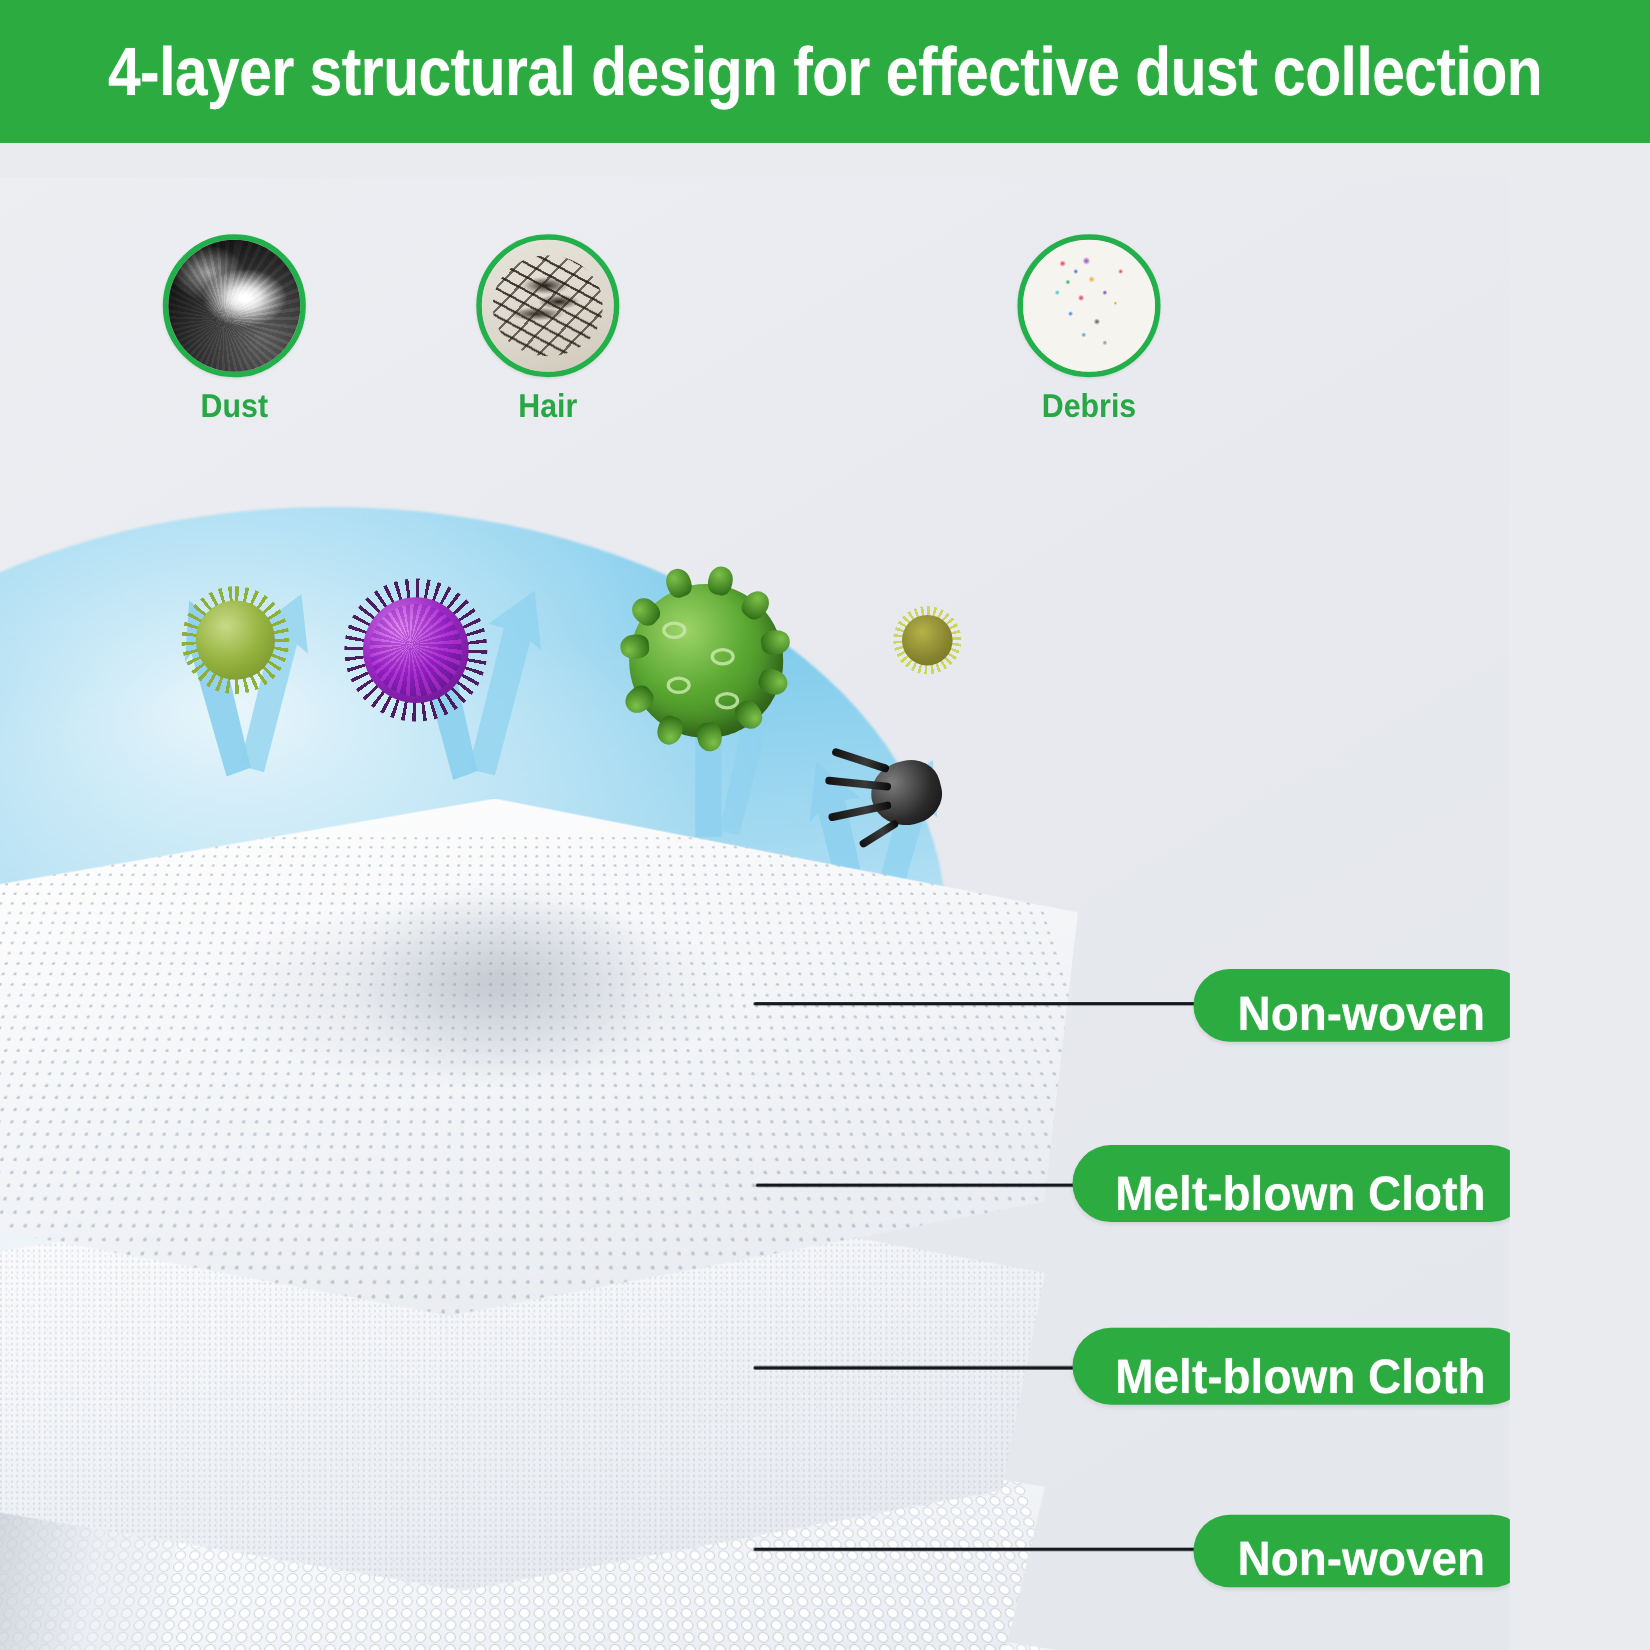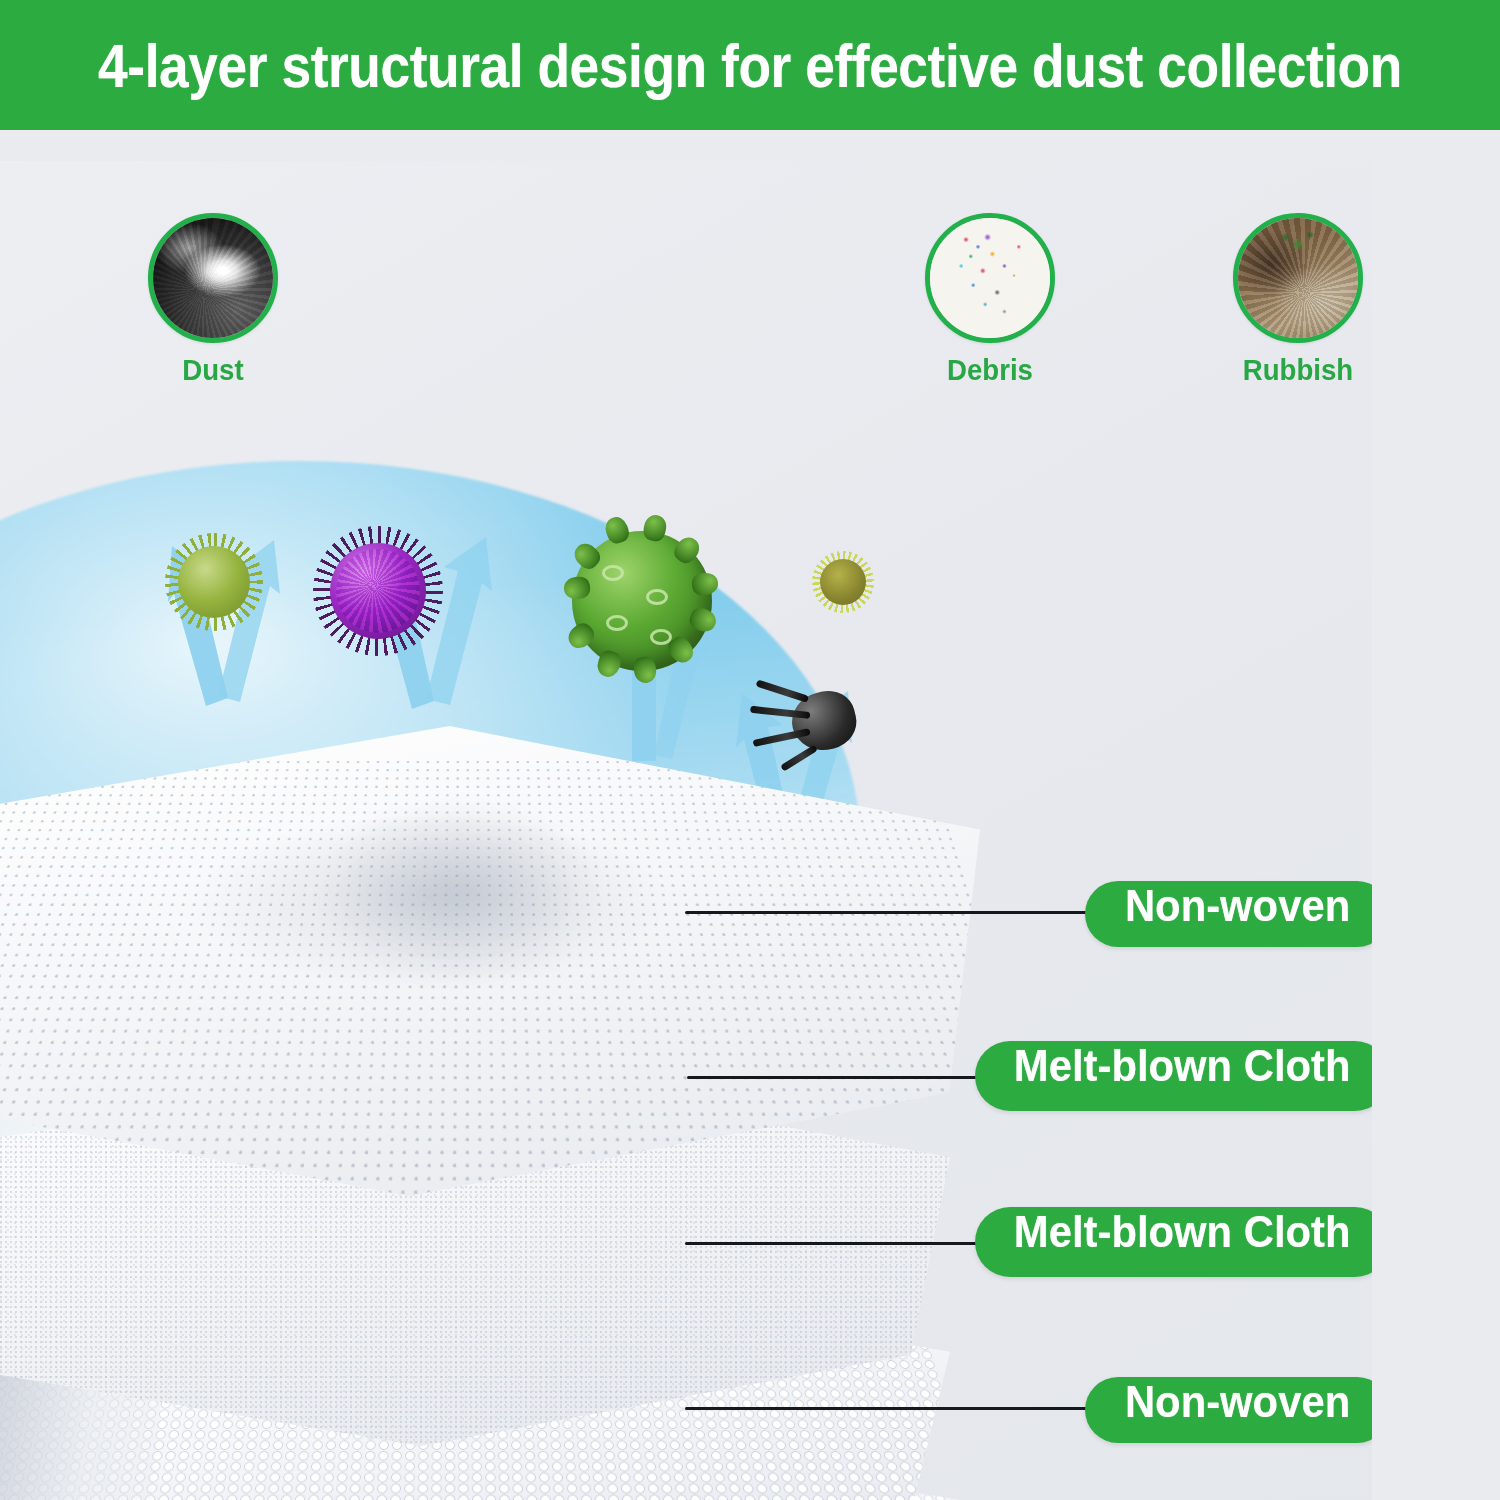--- a/index.html
+++ b/index.html
@@ -305,21 +305,21 @@
   
   .leader{
     position:absolute; height:3px;
     background:#15181c;
     border-radius:2px;
   }
   .pill{
     position:absolute;
     background:#2cab41;
     border-radius:40px;
-    display:flex; align-items:flex-start; justify-content:center;
+    display:flex; align-items:flex-end; justify-content:center;
     box-shadow:0 2px 4px rgba(0,0,0,.10);
   }
   .pill-label{
     color:#ffffff;
     font-family:"Liberation Sans Narrow","Liberation Sans",sans-serif;
     font-size:44px; font-weight:bold;
     white-space:nowrap;
     transform:scaleX(0.95);
     text-shadow:0 0 1px rgba(255,255,255,.5);
   }
@@ -428,35 +428,35 @@
       <div class="crease"></div>
   </div>
 
   <div class="circle-item" style="left:143px; top:52px;">
     <div class="circle-photo">
         <div class="ph-dust"></div>
       </div>
     <div class="circle-label">Dust</div>
   </div>
 
+  <div class="circle-item" style="left:428px; top:52px;">
+    <div class="circle-photo">
+        <div class="ph-hair"></div>
+      </div>
+    <div class="circle-label">Hair</div>
+  </div>
 
 
   <div class="circle-item" style="left:920px; top:52px;">
     <div class="circle-photo">
         <div class="ph-debris"></div>
       </div>
     <div class="circle-label">Debris</div>
   </div>
 
-  <div class="circle-item" style="left:1228px; top:52px;">
-    <div class="circle-photo">
-        <div class="ph-rubbish"></div>
-      </div>
-    <div class="circle-label">Rubbish</div>
-  </div>
 
   <div class="leader" style="left:685px; top:750px; width:404px;"></div>
   <div class="pill" style="left:1085px; top:720px; width:305px; height:66px;">
     <span class="pill-label">Non-woven</span>
   </div>
 
   <div class="leader" style="left:687px; top:915px; width:292px;"></div>
   <div class="pill" style="left:975px; top:880px; width:415px; height:70px;">
     <span class="pill-label">Melt-blown Cloth</span>
   </div>

